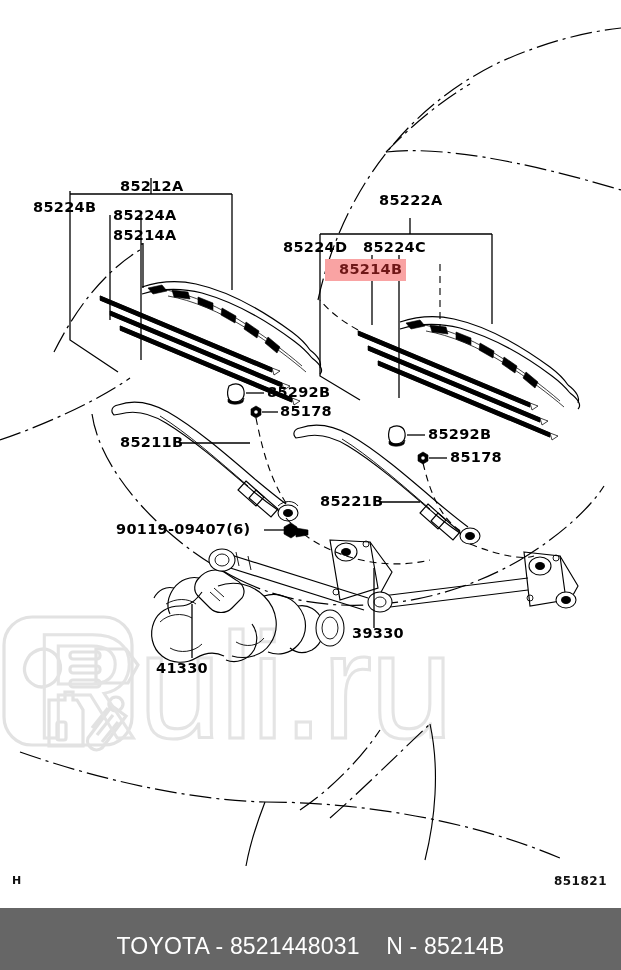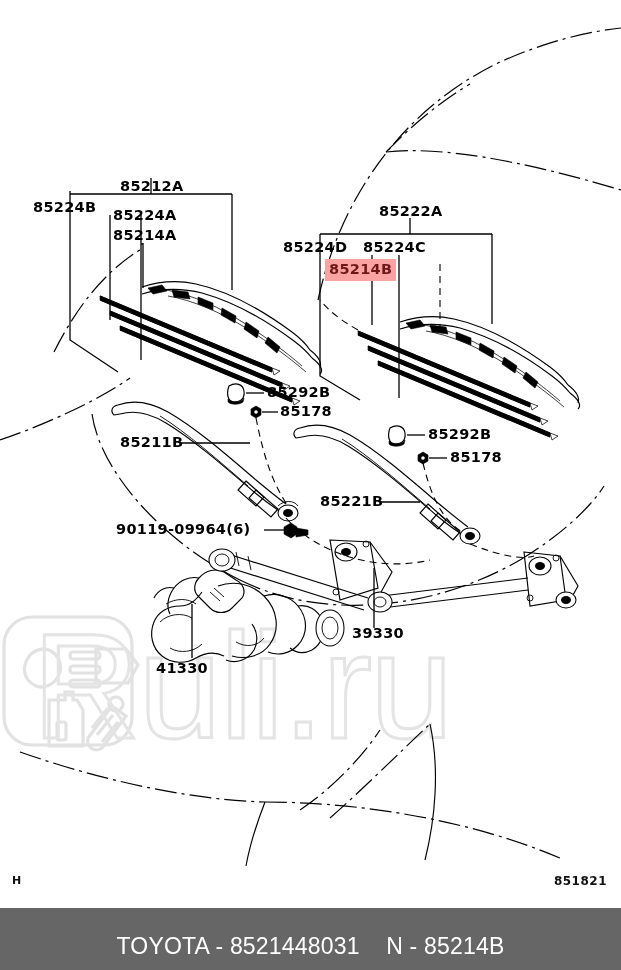--- a/index.html
+++ b/index.html
@@ -43,21 +43,21 @@
     font-size: 14.5px;
     font-weight: bold;
     color: #000000;
     letter-spacing: 0.3px;
     white-space: nowrap;
     line-height: 1;
   }
   .plabel.hl {
     background: #f9a3a3;
     color: #6e1717;
-    padding: 3px 4px 4px 4px;
+    padding: 3px 4px 4px 14px;
   }
   .corner-mark {
     position: absolute;
     z-index: 5;
     font-family: "DejaVu Sans", sans-serif;
     font-weight: bold;
     font-size: 11px;
     color: #111;
   }
   #corner-h { left: 12px; top: 874px; }
@@ -381,31 +381,31 @@
         <path class="leader" d="M192 604 L 192 658"></path>
         <path class="leader" d="M374 568 L 374 628"></path>
       </g>
     </svg>
 
     <div id="labels-container">
       <span class="plabel" style="left:120px; top:163px;margin-top:16px;">85212A</span>
       <span class="plabel" style="left:33px; top:200px;">85224B</span>
       <span class="plabel" style="left:113px; top:208px;">85224A</span>
       <span class="plabel" style="left:74px; top:228px;margin-left:39px;">85214A</span>
-      <span class="plabel" style="left:379px; top:204px;">85222A</span>
+      <span class="plabel" style="left:379px; top:193px;">85222A</span>
       <span class="plabel" style="left:283px; top:240px;">85224D</span>
       <span class="plabel" style="left:363px; top:240px;">85224C</span>
       <span class="plabel hl" style="left:325px; top:259px;">85214B</span>
       <span class="plabel" style="left:267px; top:385px;">85292B</span>
       <span class="plabel" style="left:280px; top:404px;">85178</span>
       <span class="plabel" style="left:120px; top:435px;text-align:center;">85211B</span>
       <span class="plabel" style="left:428px; top:427px;">85292B</span>
       <span class="plabel" style="left:450px; top:450px;">85178</span>
       <span class="plabel" style="left:320px; top:494px;">85221B</span>
-      <span class="plabel" style="left:116px; top:522px;">90119-09964(6)</span>
+      <span class="plabel" style="left:116px; top:522px;">90119-09407(6)</span>
       <span class="plabel" style="left:156px; top:661px;">41330</span>
       <span class="plabel" style="left:352px; top:626px;">39330</span>
     </div>
 
     <span class="corner-mark" id="corner-h">H</span>
     <span class="corner-mark" id="corner-code">851821</span>
   </div>
 
   <div id="caption-bar">
     <span id="caption-text">TOYOTA - 8521448031    N - 85214B</span>

